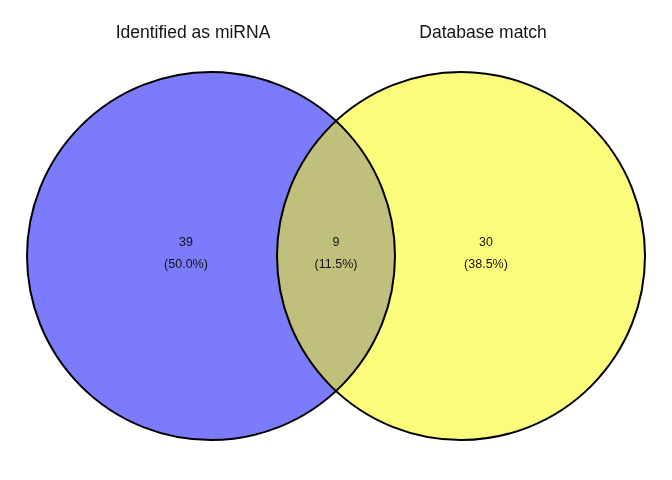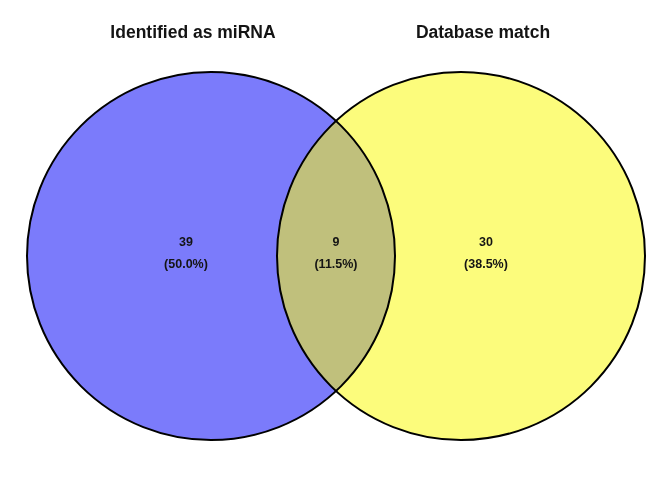--- a/index.html
+++ b/index.html
@@ -10,21 +10,20 @@
   }
   body {
     font-family: "Liberation Sans", "DejaVu Sans", sans-serif;
   }
   #venn-page {
     position: relative;
     width: 672px;
     height: 480px;
     background: #ffffff;
     overflow: hidden;
-    font-weight: bold;
   }
   #venn-svg {
     position: absolute;
     left: 0;
     top: 0;
     width: 672px;
     height: 480px;
     display: block;
   }
   .set-title {

